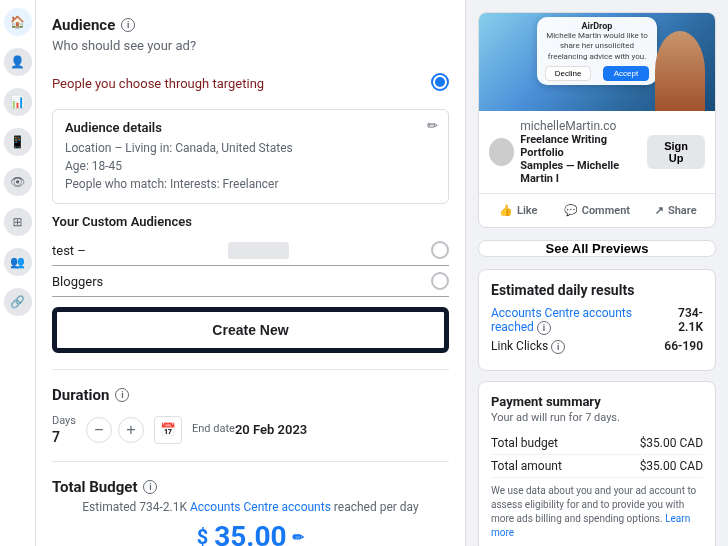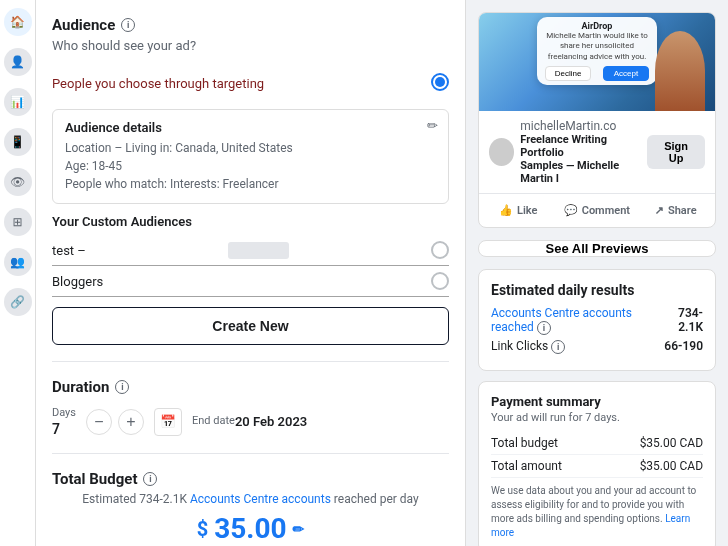--- a/index.html
+++ b/index.html
@@ -164,21 +164,21 @@
       color: #bcc0c4;
       background: #e4e6ea;
       border-radius: 3px;
       padding: 2px 20px;
       font-size: 11px;
     }
 
     .create-new-btn {
       width: 100%;
       padding: 10px;
-      border: 1px solid #0f172a;
+      border: 5px solid #0f172a;
       border-radius: 6px;
       background: #fff;
       font-size: 14px;
       font-weight: 600;
       color: #1c1e21;
       cursor: pointer;
       margin-top: 10px;
       text-align: center;
     }
 

